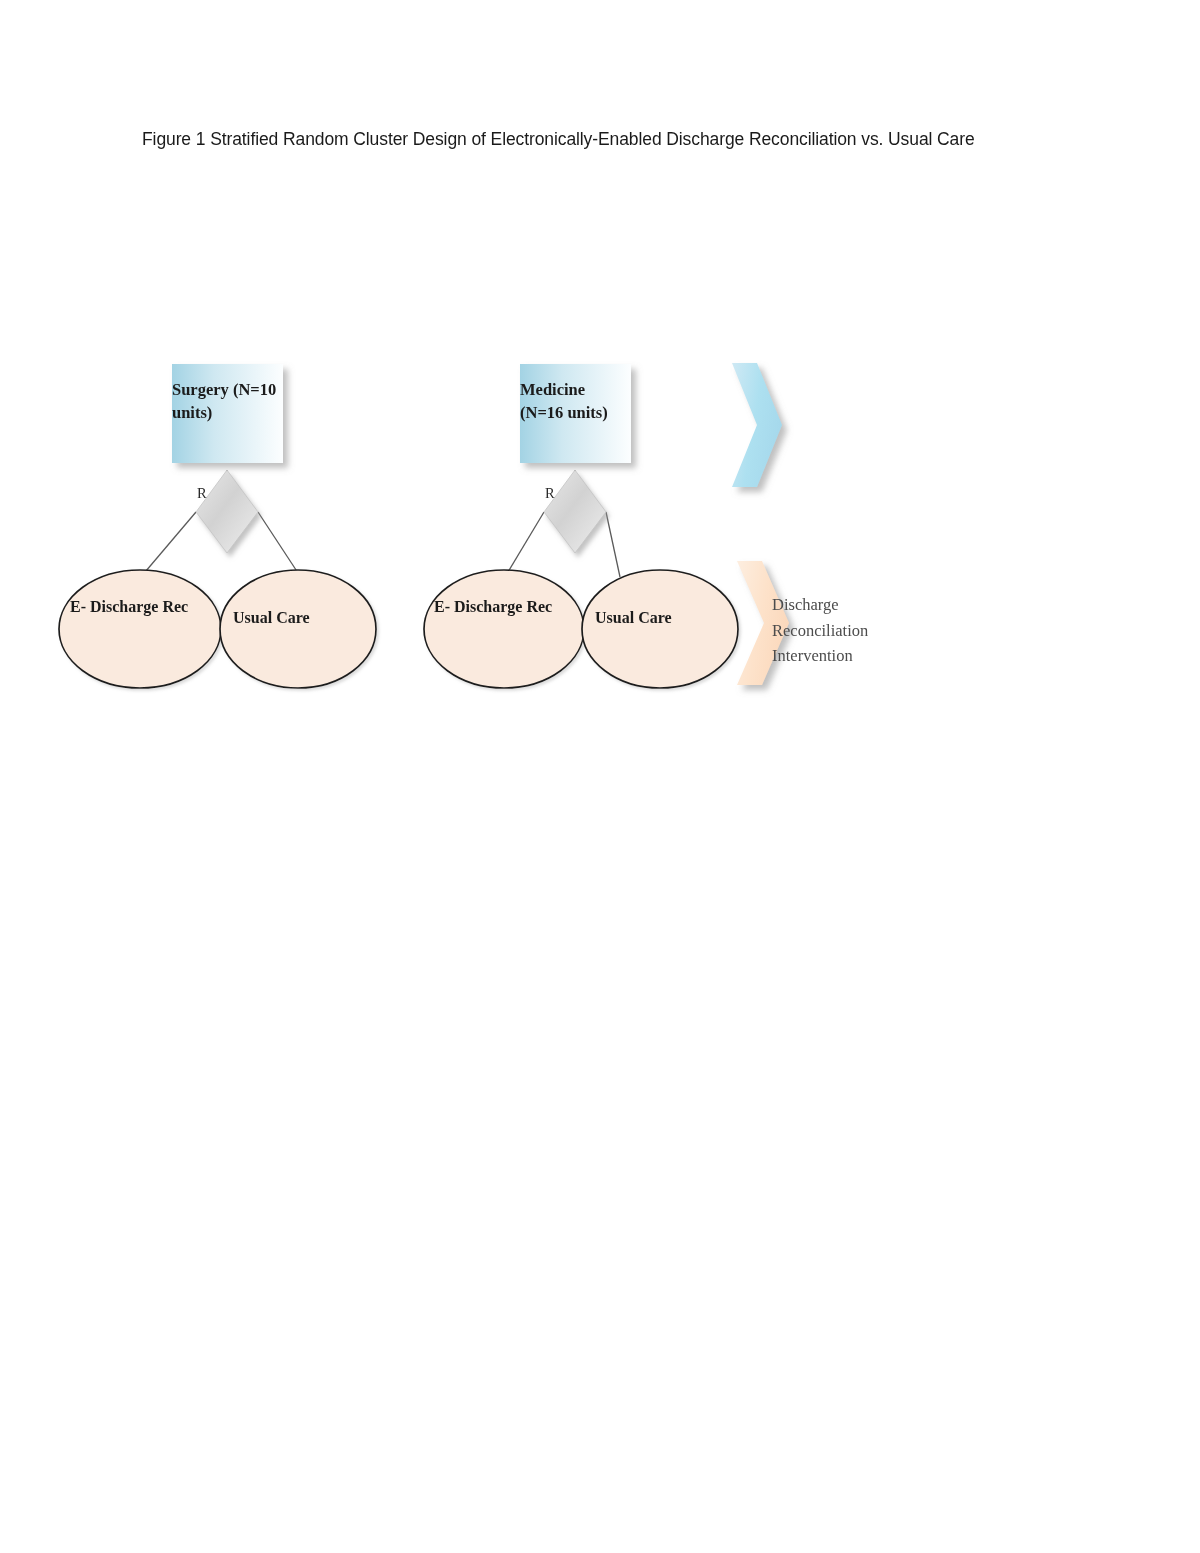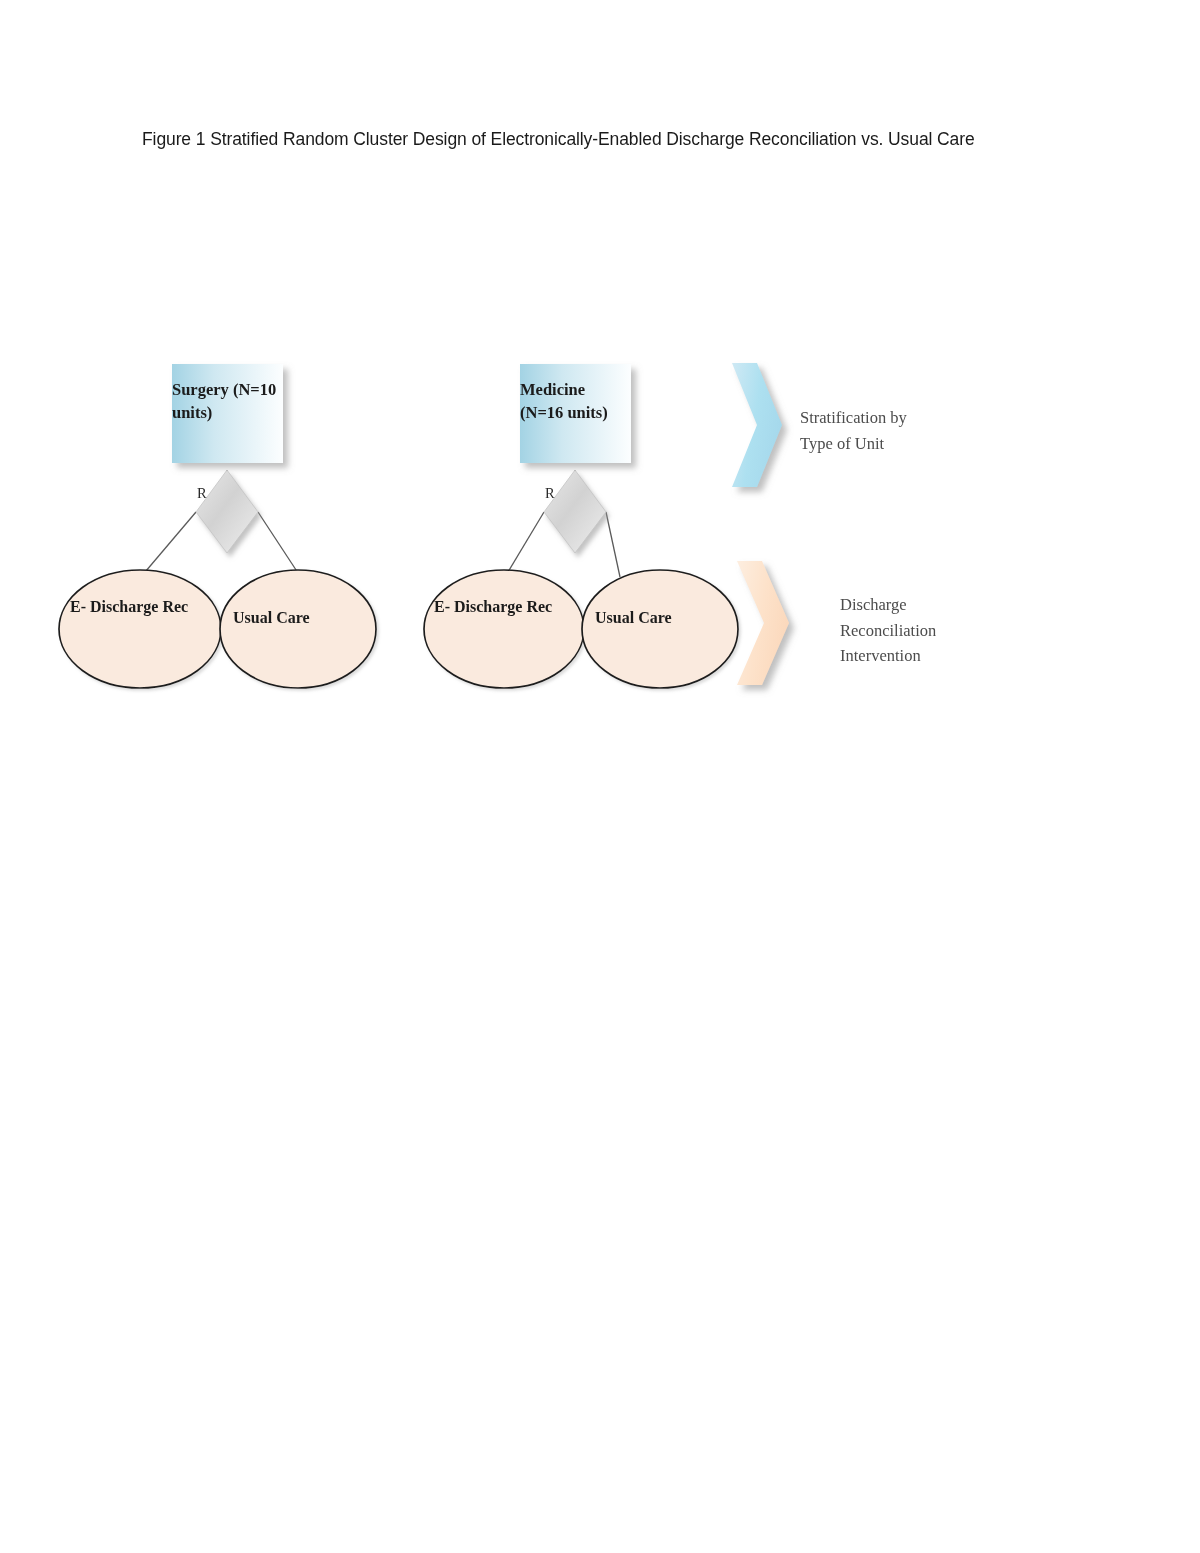--- a/index.html
+++ b/index.html
@@ -171,20 +171,18 @@
 
   <div class="node-label r-label" style="left:545px; top:485px; width:60px;">R</div>
 
   <div class="node-label arm-label" style="left:434px; top:596px; width:140px;">E-
 Discharge
 Rec</div>
 
   <div class="node-label arm-label" style="left:595px; top:607px; width:130px;">Usual
 Care</div>
 
-  <div class="side-note" style="left:800px; top:405px; width:260px;">Stratification by
-Type of Unit</div>
 
-  <div class="side-note" style="left:840px; top:592px; width:260px;">Discharge
+  <div class="side-note" style="left:772px; top:592px; width:260px;">Discharge
 Reconciliation
 Intervention</div>
 
 </div>
 
 </body></html>

